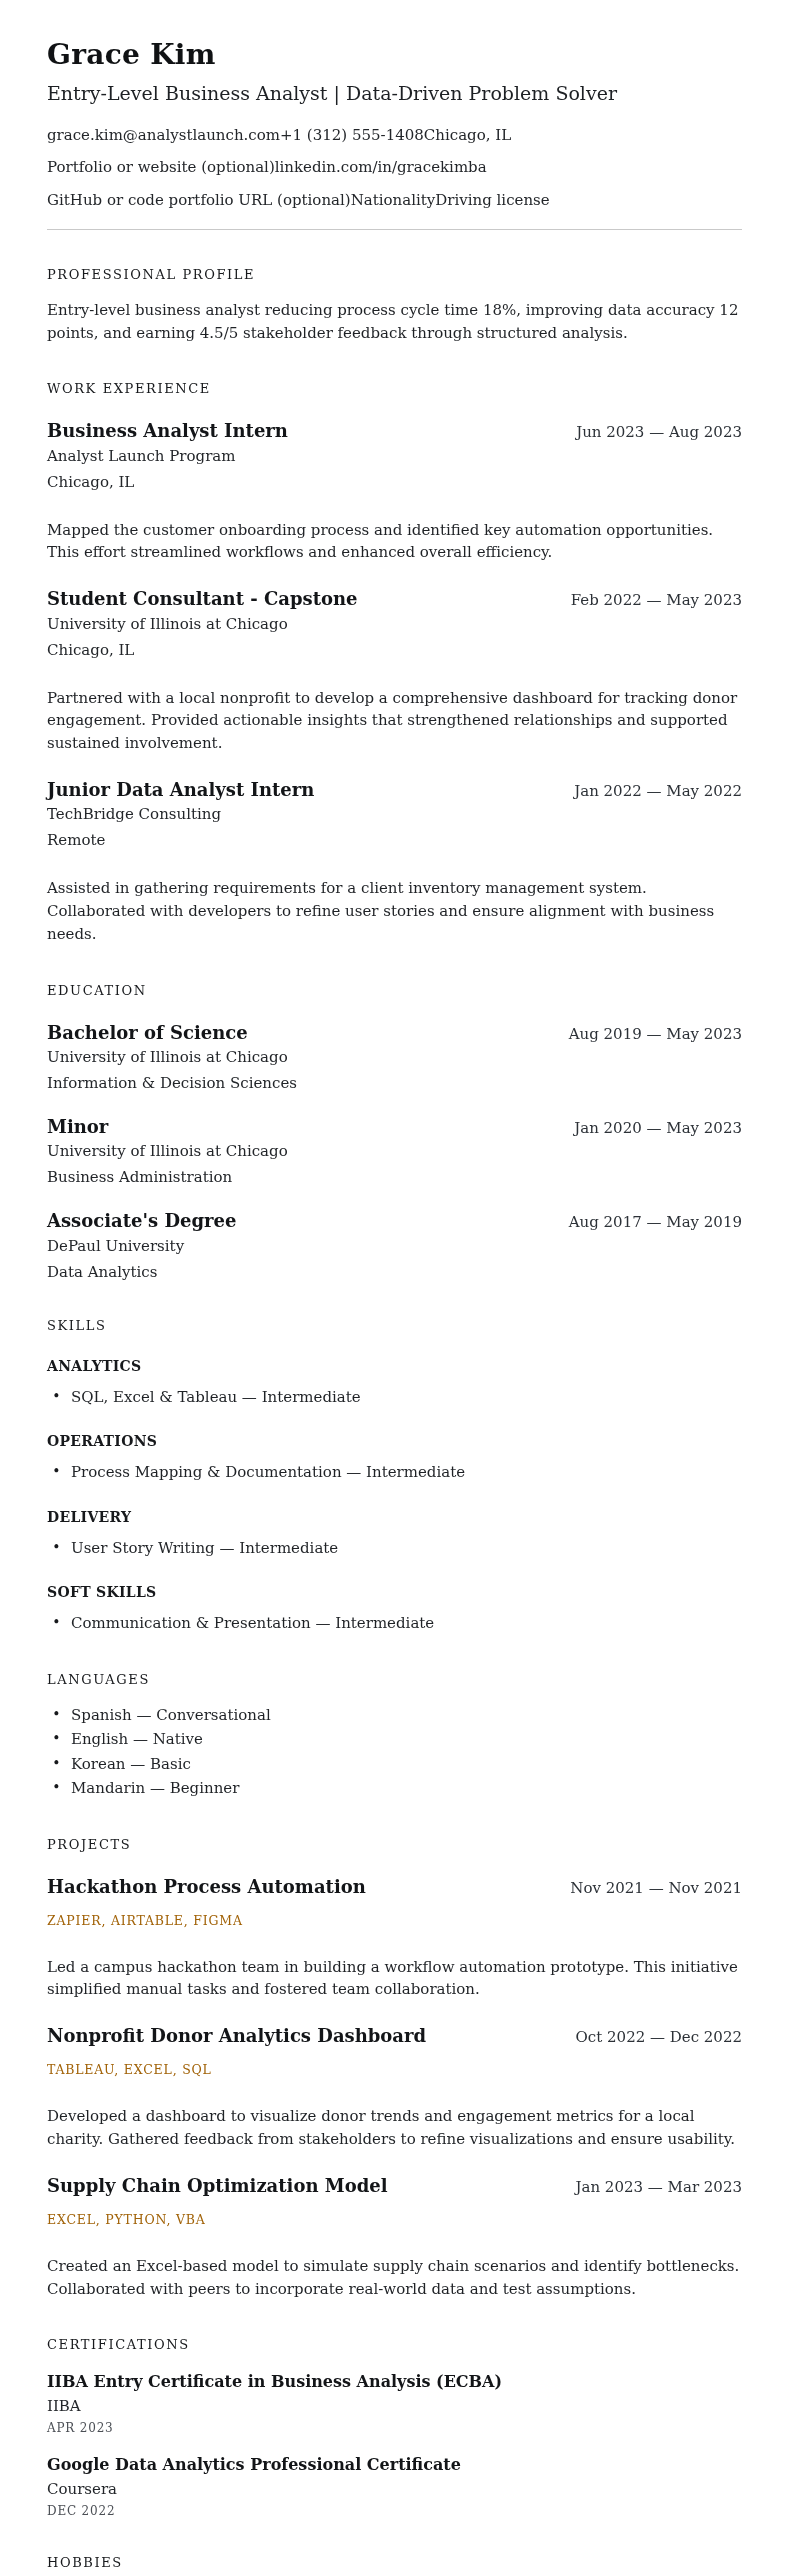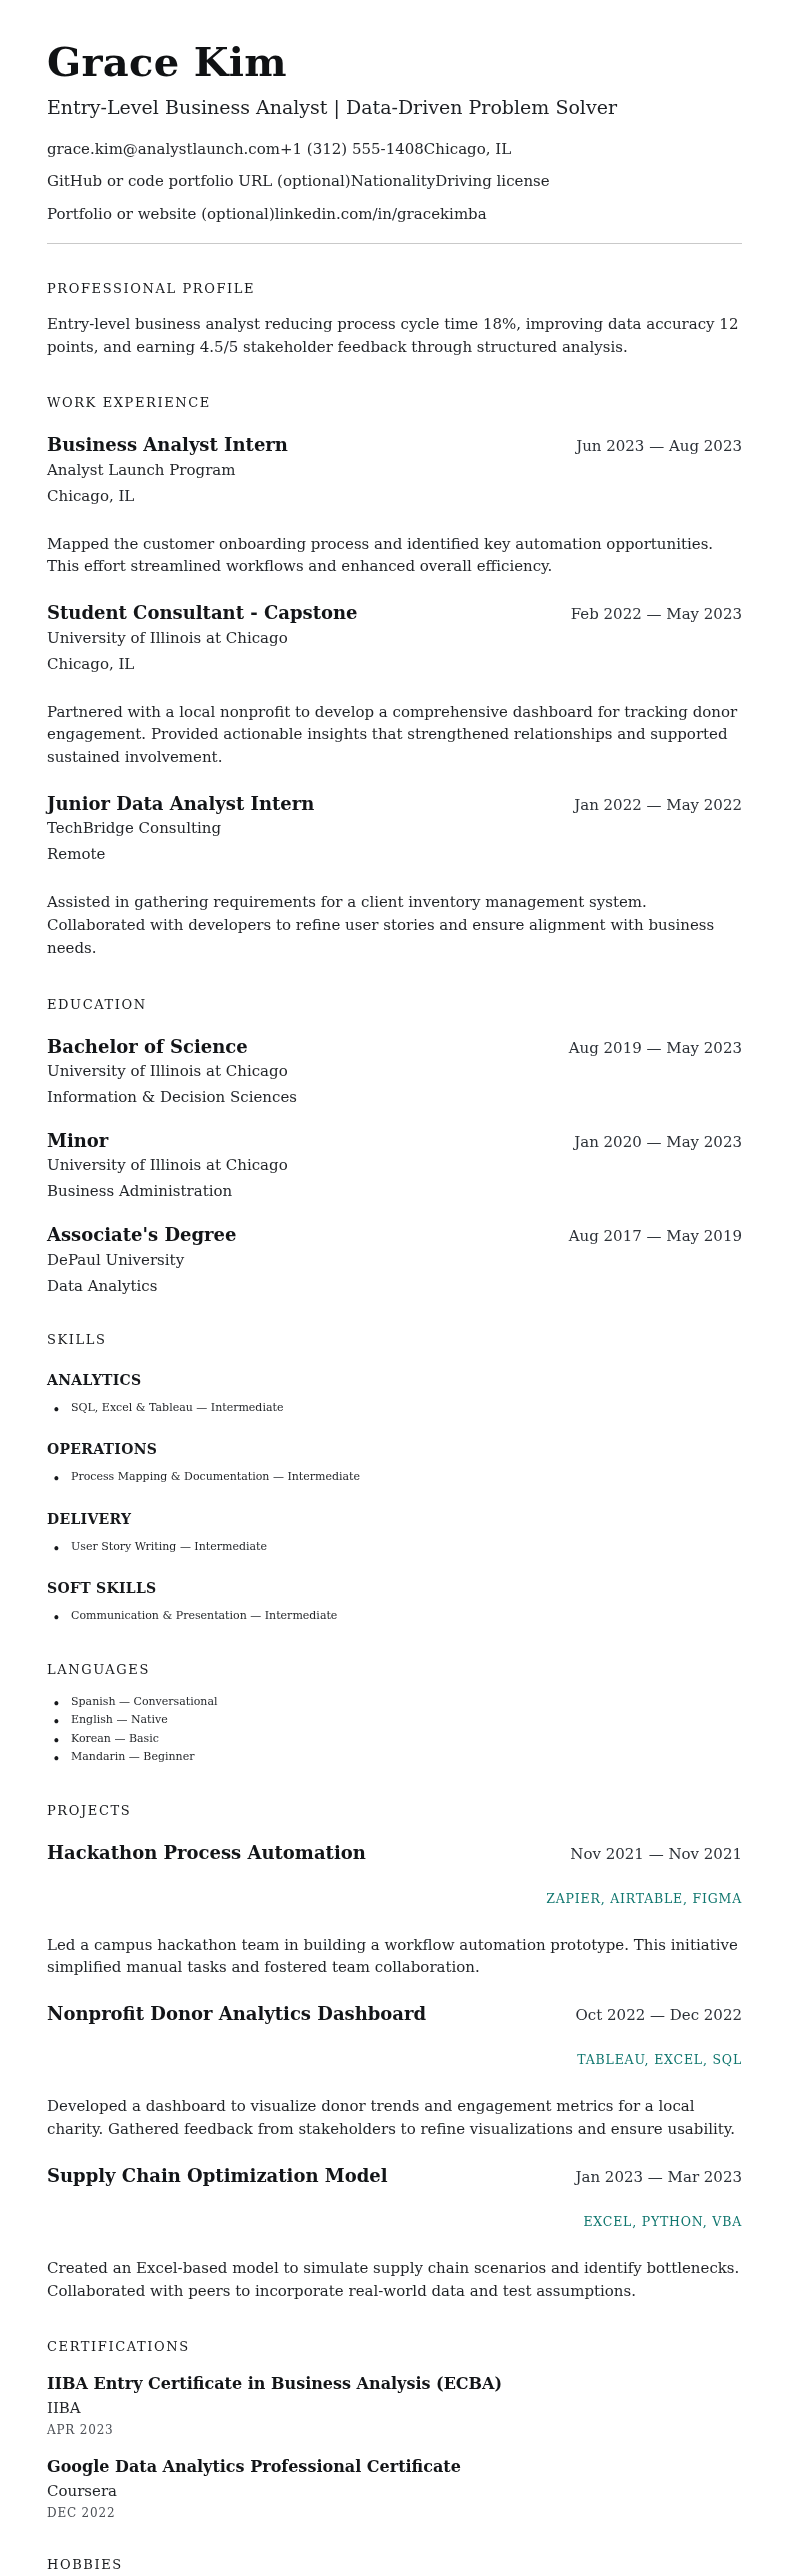--- a/index.html
+++ b/index.html
@@ -11,21 +11,21 @@
     -webkit-font-smoothing: antialiased;
   }
   .page {
     box-sizing: border-box;
     width: 789px;
     min-height: 2576px;
     padding: 38px 47px 53px 47px;
   }
   
   .name {
-    font-size: 40px;
+    font-size: 28px;
     font-weight: 700;
     letter-spacing: 0.3px;
     margin: 0 0 10.5px 0;
     color: #101214;
   }
   .subtitle {
     font-size: 19px;
     margin: 0 0 22.3px 0;
     color: #1d2024;
   }
@@ -87,40 +87,39 @@
   .entry-desc {
     font-size: 15px;
     line-height: 1.52;
     margin-top: 28px;
     color: #1f2226;
   }
   .edu-field { font-size: 15px; margin-top: 8px; color: #23262a; }
   .tech-line {
     font-size: 12.5px;
     letter-spacing: 0.8px;
-    margin-top: 28px;
-    color: #0f766e;
-    text-align: right;
+    margin-top: 16px;
+    color: #a16207;
   }
   
   .skill-group { margin-top: 25px; }
   .group-label {
     font-size: 14px;
     font-weight: 700;
     letter-spacing: 0.3px;
     color: #17191c;
     margin: 0;
   }
   ul.bullets {
     list-style: none;
     margin: 12px 0 0 0;
     padding: 0;
   }
   ul.bullets li {
-    font-size: 11px;
+    font-size: 15px;
     line-height: 1.5;
     margin-top: 2px;
     padding-left: 24px;
     position: relative;
     color: #1f2226;
   }
   ul.bullets li::before {
     content: "•";
     position: absolute;
     left: 5.3px;
@@ -147,27 +146,27 @@
   <header>
     <h1 class="name">Grace Kim</h1>
     <p class="subtitle">Entry-Level Business Analyst | Data-Driven Problem Solver</p>
 
     <div class="contact-row">
       <span>grace.kim@analystlaunch.com</span>
       <span>+1 (312) 555-1408</span>
       <span>Chicago, IL</span>
     </div>
     <div class="contact-row">
+      <span>Portfolio or website (optional)</span>
+      <span>linkedin.com/in/gracekimba</span>
+    </div>
+    <div class="contact-row">
       <span>GitHub or code portfolio URL (optional)</span>
       <span>Nationality</span>
       <span>Driving license</span>
-    </div>
-    <div class="contact-row">
-      <span>Portfolio or website (optional)</span>
-      <span>linkedin.com/in/gracekimba</span>
     </div>
     <hr class="divider">
   </header>
 
   <section class="section">
     <h2 class="section-heading">PROFESSIONAL PROFILE</h2>
     <p class="profile-text">Entry-level business analyst reducing process cycle time 18%, improving data accuracy 12 points, and earning 4.5/5 stakeholder feedback through structured analysis.</p>
   </section>
 
   <section class="section">

